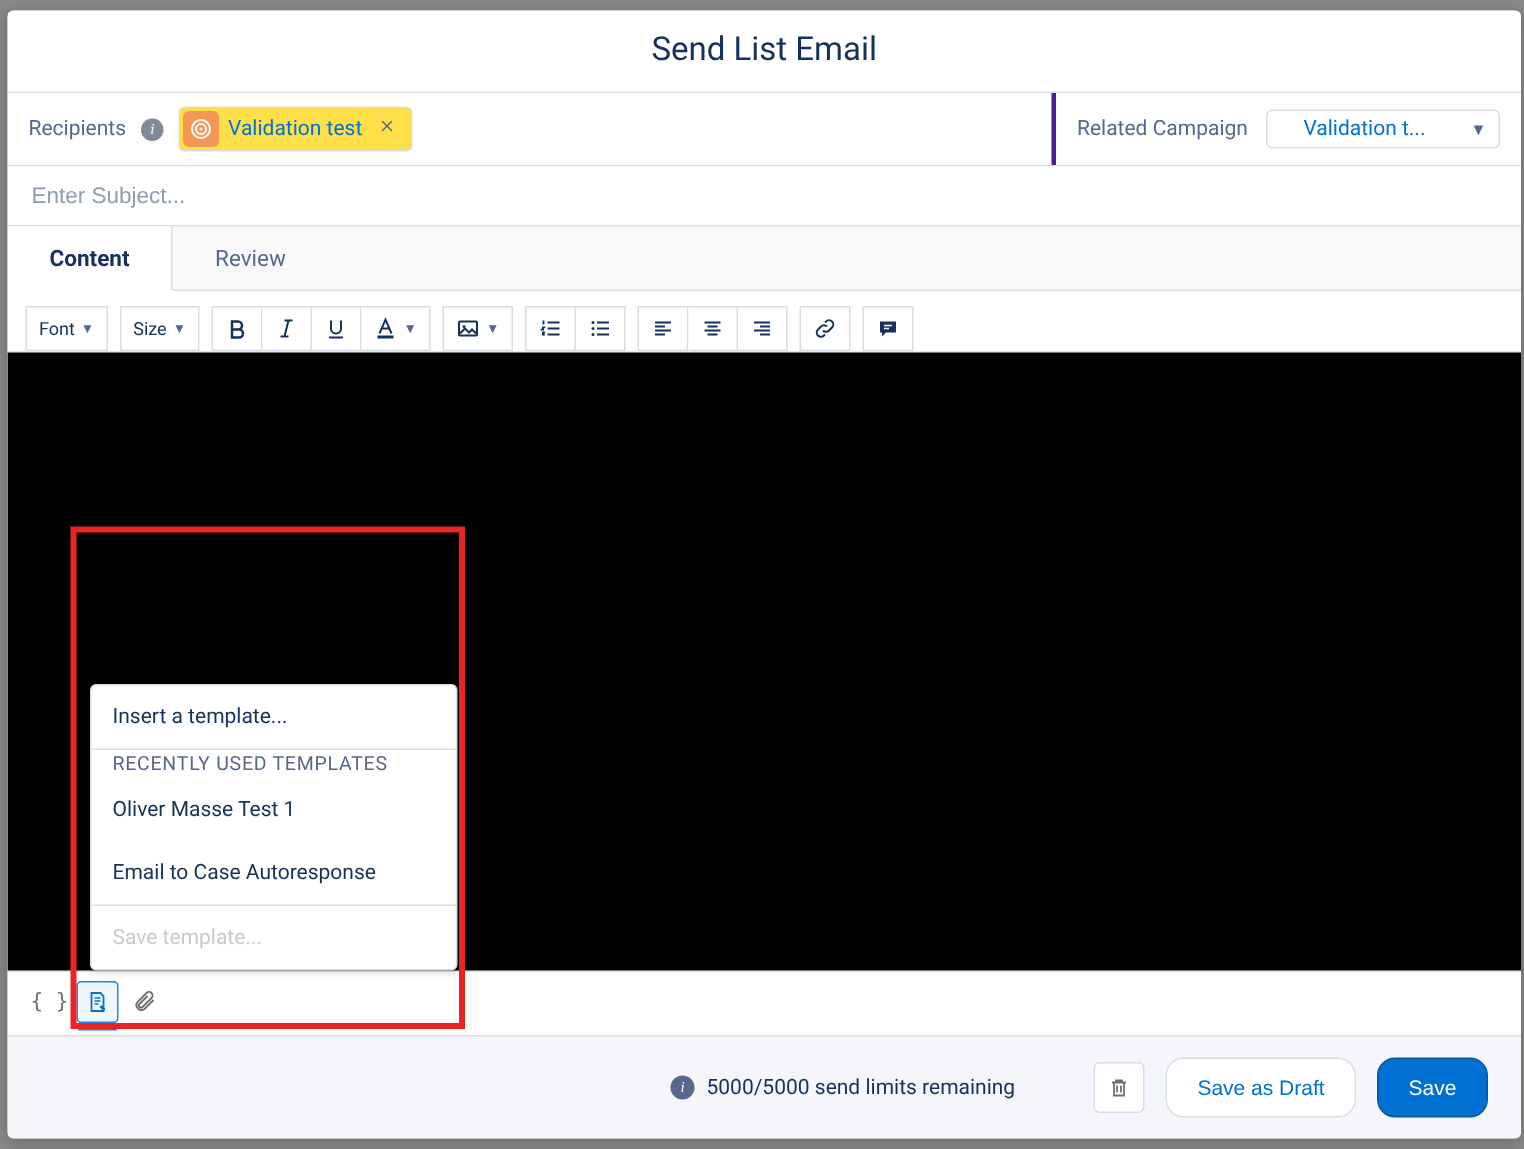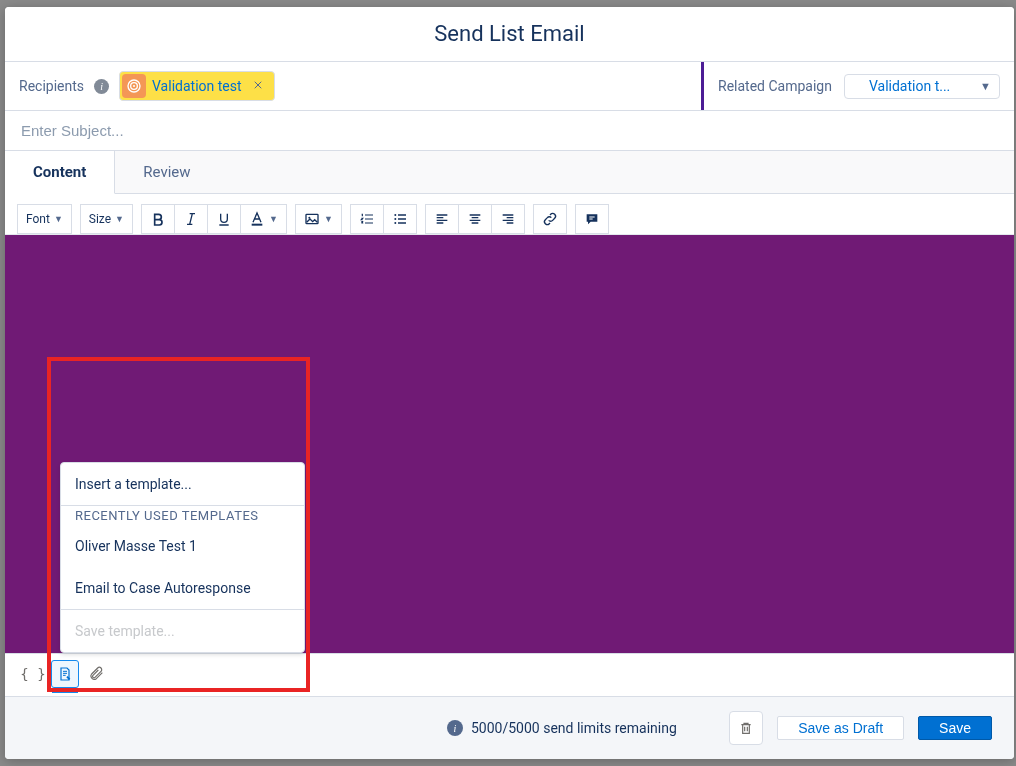--- a/index.html
+++ b/index.html
@@ -138,21 +138,21 @@
     padding: 0 8px;
     font-size:12px;
     color:#16325c;
     cursor:pointer;
   }
   .tb-group .tb-btn + .tb-btn { border-left:0; }
   .tb-btn svg { width:16px; height:16px; fill:#16325c; }
   .tb-btn .caret { font-size:9px; margin-left:4px; color:#54698d; }
   .editor-body {
     flex:1;
-    background:#701a75;
+    background:#000000;
     position:relative;
   }
   .template-popup {
     position:absolute;
     left: 55px;
     bottom: 0px;
     width: 245px;
     background:#fff;
     border:1px solid #d8dde6;
     border-radius:4px;
@@ -230,24 +230,24 @@
   .icon-btn {
     width:34px; height:34px;
     border:1px solid #d8dde6;
     border-radius:4px;
     background:#fff;
     display:flex; align-items:center; justify-content:center;
     cursor:pointer;
   }
   .icon-btn svg { width:16px; height:16px; fill:#706e6b;}
   .btn {
-    height:24px;
+    height:40px;
     padding:0 20px;
     border:1px solid #d8dde6;
-    border-radius:2px;
+    border-radius:12px;
     background:#fff;
     color:#0070d2;
     font-size:14px;
     cursor:pointer;
   }
   .btn.primary {
     background:#0070d2;
     border-color:#0059a8;
     color:#fff;
   }

